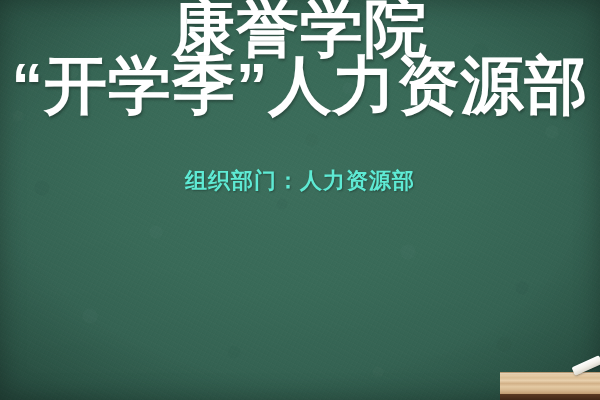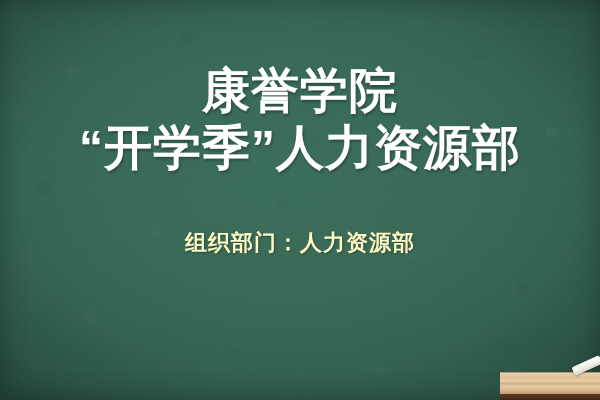--- a/index.html
+++ b/index.html
@@ -79,37 +79,36 @@
 
   
   .content {
     position: absolute;
     inset: 0;
     display: flex;
     flex-direction: column;
     align-items: center;
   }
   .title-block {
-    margin-top: 62px;
     text-align: center;
     color: #ffffff;
     font-weight: bold;
-    font-size: 48px;
+    font-size: 63px;
     line-height: 57px;
     letter-spacing: 1px;
     text-shadow:
       1px 2px 3px rgba(0,0,0,0.32),
       0 0 1px rgba(255,255,255,0.28);
     white-space: nowrap;
   }
   .title-line { display: block; }
 
   .subtitle {
     margin-top: 52px;
-    color: #fef9c3;
+    color: #5eead4;
     font-weight: bold;
     font-size: 22px;
     letter-spacing: 1px;
     text-shadow: 1px 1px 2px rgba(0,0,0,0.3);
     white-space: nowrap;
   }
 
   
   .chalk-ledge {
     position: absolute;

